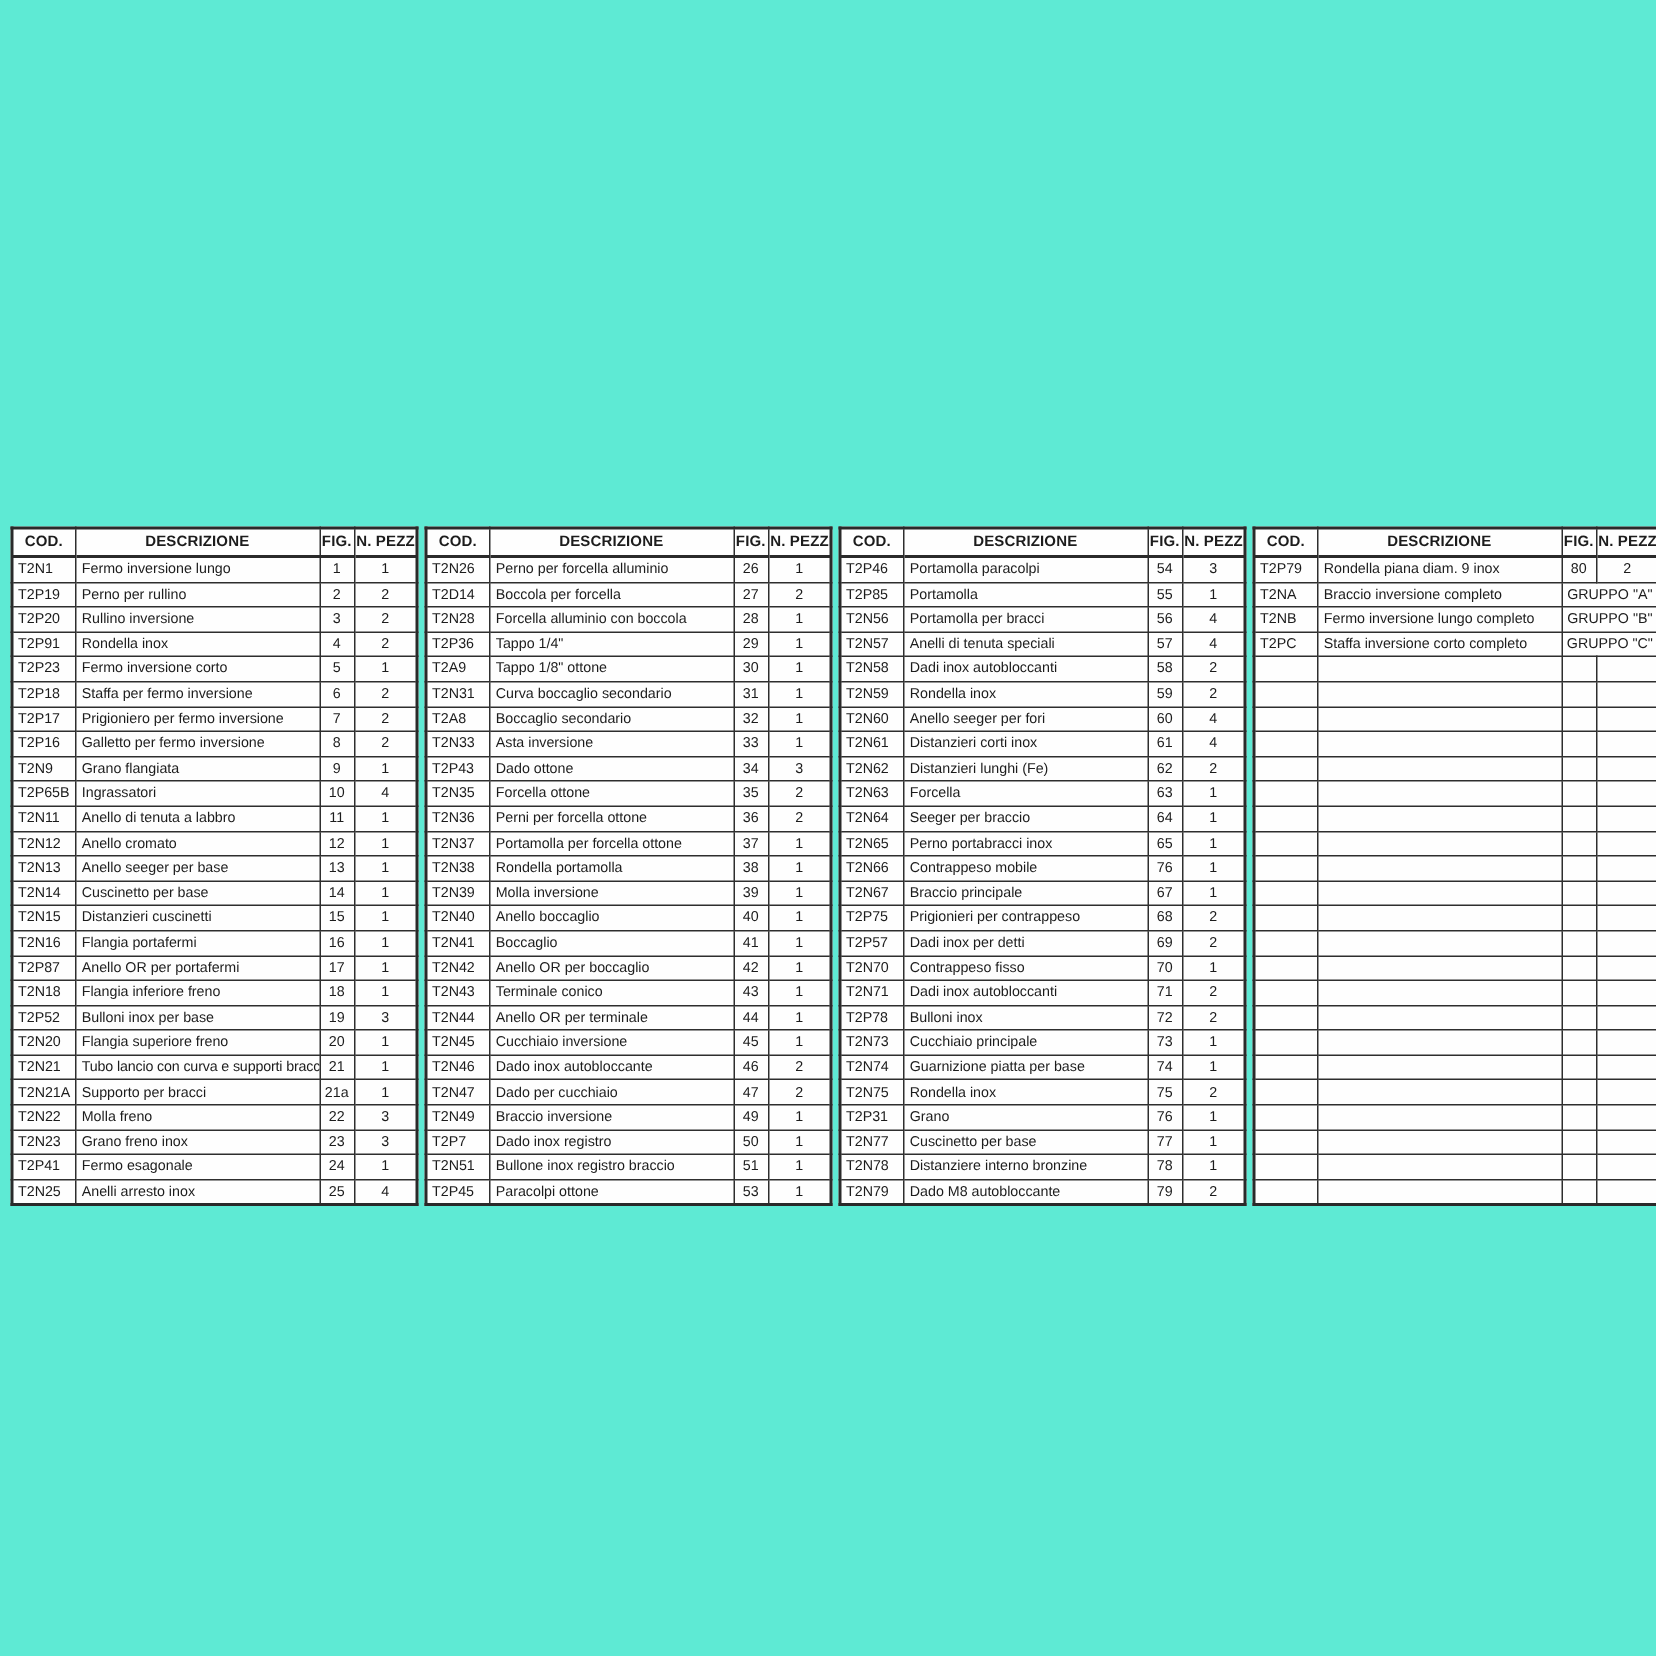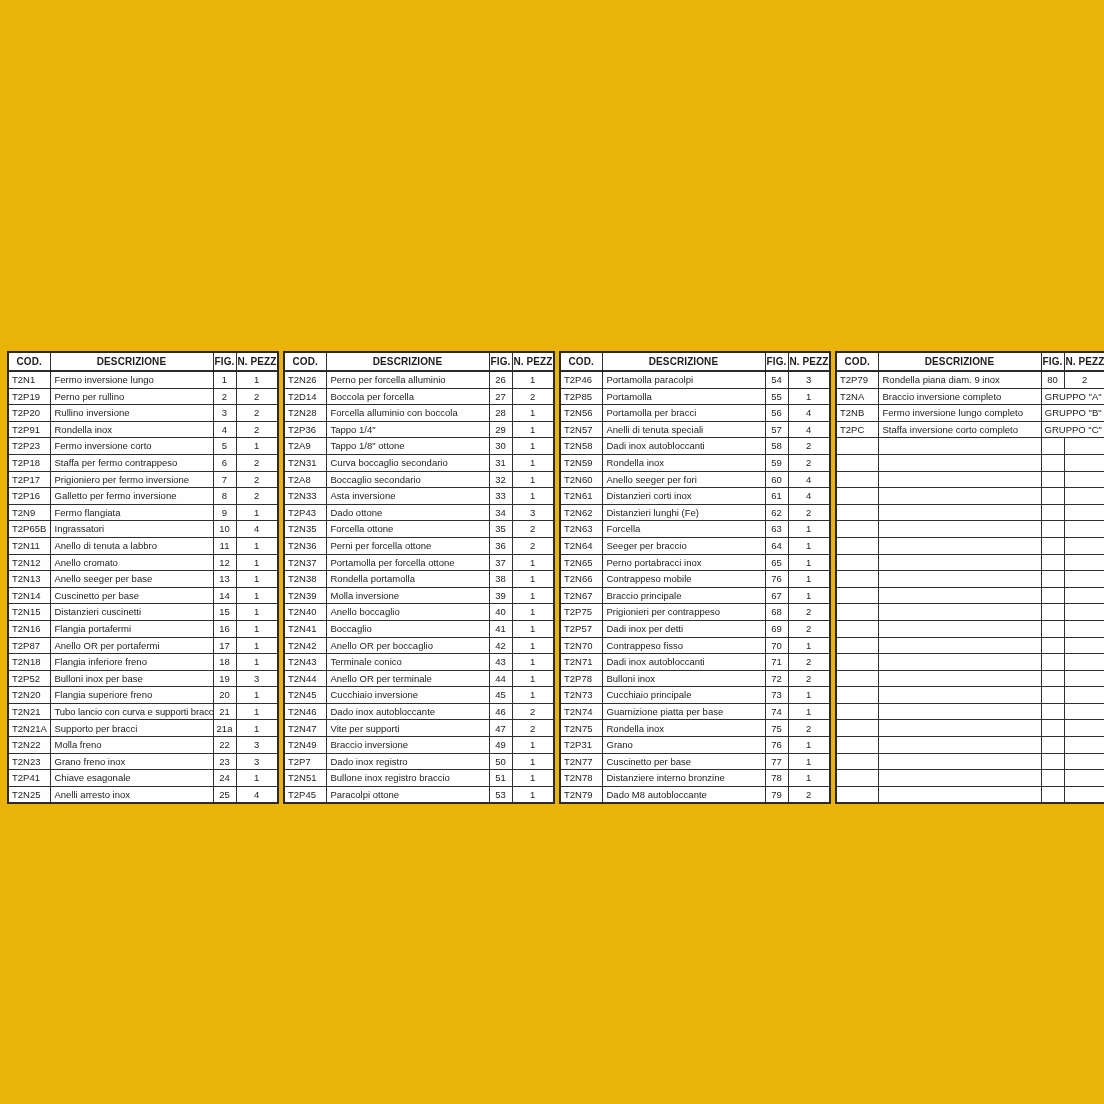--- a/index.html
+++ b/index.html
@@ -9,21 +9,21 @@
     width: 1104px;
     height: 1104px;
     overflow: hidden;
     font-family: "Liberation Sans", sans-serif;
     color: #1c1c1c;
   }
   .page {
     position: relative;
     width: 1104px;
     height: 1104px;
-    background: #eab308;
+    background: #5eead4;
   }
   .table-wrap {
     position: absolute;
     top: 351px;
     left: 7px;
     display: flex;
     gap: 4px;
   }
   table.parts {
     border-collapse: collapse;
@@ -104,39 +104,39 @@
             <td class="pezzi">2</td>
           </tr>
           <tr>
             <td class="cod">T2P23</td>
             <td class="desc">Fermo inversione corto</td>
             <td class="fig">5</td>
             <td class="pezzi">1</td>
           </tr>
           <tr>
             <td class="cod">T2P18</td>
-            <td class="desc">Staffa per fermo contrappeso</td>
+            <td class="desc">Staffa per fermo inversione</td>
             <td class="fig">6</td>
             <td class="pezzi">2</td>
           </tr>
           <tr>
             <td class="cod">T2P17</td>
             <td class="desc">Prigioniero per fermo inversione</td>
             <td class="fig">7</td>
             <td class="pezzi">2</td>
           </tr>
           <tr>
             <td class="cod">T2P16</td>
             <td class="desc">Galletto per fermo inversione</td>
             <td class="fig">8</td>
             <td class="pezzi">2</td>
           </tr>
           <tr>
             <td class="cod">T2N9</td>
-            <td class="desc">Fermo flangiata</td>
+            <td class="desc">Grano flangiata</td>
             <td class="fig">9</td>
             <td class="pezzi">1</td>
           </tr>
           <tr>
             <td class="cod">T2P65B</td>
             <td class="desc">Ingrassatori</td>
             <td class="fig">10</td>
             <td class="pezzi">4</td>
           </tr>
           <tr>
@@ -218,21 +218,21 @@
             <td class="pezzi">3</td>
           </tr>
           <tr>
             <td class="cod">T2N23</td>
             <td class="desc">Grano freno inox</td>
             <td class="fig">23</td>
             <td class="pezzi">3</td>
           </tr>
           <tr>
             <td class="cod">T2P41</td>
-            <td class="desc">Chiave esagonale</td>
+            <td class="desc">Fermo esagonale</td>
             <td class="fig">24</td>
             <td class="pezzi">1</td>
           </tr>
           <tr>
             <td class="cod">T2N25</td>
             <td class="desc">Anelli arresto inox</td>
             <td class="fig">25</td>
             <td class="pezzi">4</td>
           </tr>
         </tbody>
@@ -374,21 +374,21 @@
             <td class="pezzi">1</td>
           </tr>
           <tr>
             <td class="cod">T2N46</td>
             <td class="desc">Dado inox autobloccante</td>
             <td class="fig">46</td>
             <td class="pezzi">2</td>
           </tr>
           <tr>
             <td class="cod">T2N47</td>
-            <td class="desc">Vite per supporti</td>
+            <td class="desc">Dado per cucchiaio</td>
             <td class="fig">47</td>
             <td class="pezzi">2</td>
           </tr>
           <tr>
             <td class="cod">T2N49</td>
             <td class="desc">Braccio inversione</td>
             <td class="fig">49</td>
             <td class="pezzi">1</td>
           </tr>
           <tr>

